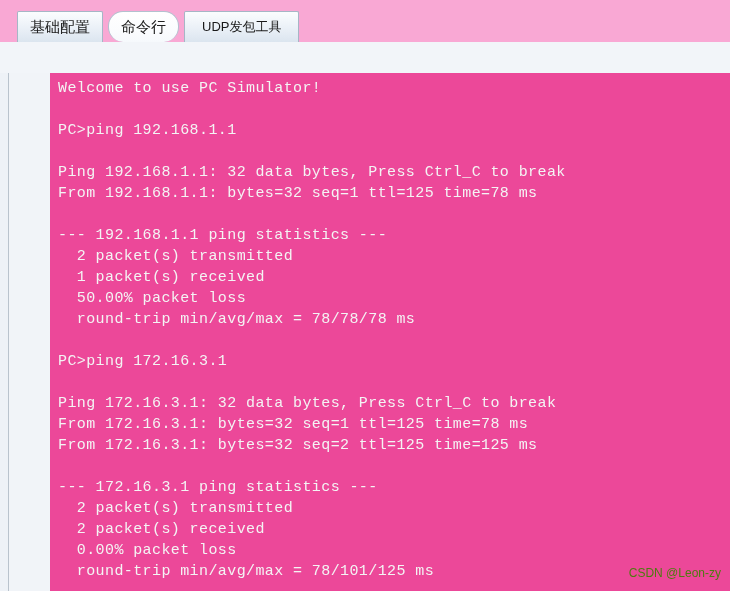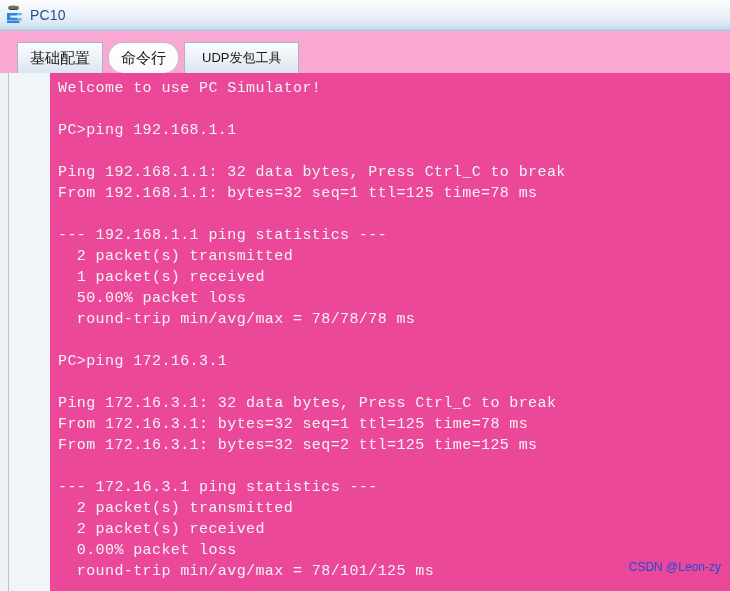--- a/index.html
+++ b/index.html
@@ -133,46 +133,33 @@
     line-height: 21px;
     color: #f4f4f4;
     white-space: pre;
     letter-spacing: 0.4px;
   }
 
   
   #watermark {
     position: absolute;
     right: 9px;
-    bottom: 17px;
+    bottom: 11px;
     font-family: "Liberation Sans", sans-serif;
     font-size: 12px;
-    color: #1d4ed8;
+    color: #4d7c0f;
     white-space: nowrap;
     pointer-events: none;
   }
 </style>
 </head>
 <body>
 
 <div id="window">
 
-  <div id="titlebar">
-    <span id="title-icon">
-      <svg width="22" height="22" viewBox="0 0 22 22" xmlns="http://www.w3.org/2000/svg">
-        <ellipse cx="9.5" cy="4.2" rx="5.2" ry="1.9" fill="#2b2b2b"></ellipse>
-        <ellipse cx="9.5" cy="3.4" rx="5.2" ry="1.9" fill="#6e6e6e"></ellipse>
-        <path d="M3 9 h10 v2.6 H6.4 v2.2 H13 v2.6 H3 z" fill="#2f86d6"></path>
-        <path d="M13 9 h4.6 v2.2 H13 z" fill="#5fb2e8"></path>
-        <path d="M13 14.2 h4.6 v2.4 H13 z" fill="#5fb2e8"></path>
-        <rect x="3" y="16.9" width="12.5" height="2.1" rx="0.6" fill="#2f86d6"></rect>
-      </svg>
-    </span>
-    <span id="title-text">PC10</span>
-  </div>
 
   <div id="tabstrip">
     <div class="tab">
         <span>基础配置</span>
       </div>
     <div class="tab active">
         <span>命令行</span>
       </div>
     <div class="tab small">
         <span>UDP发包工具</span>

